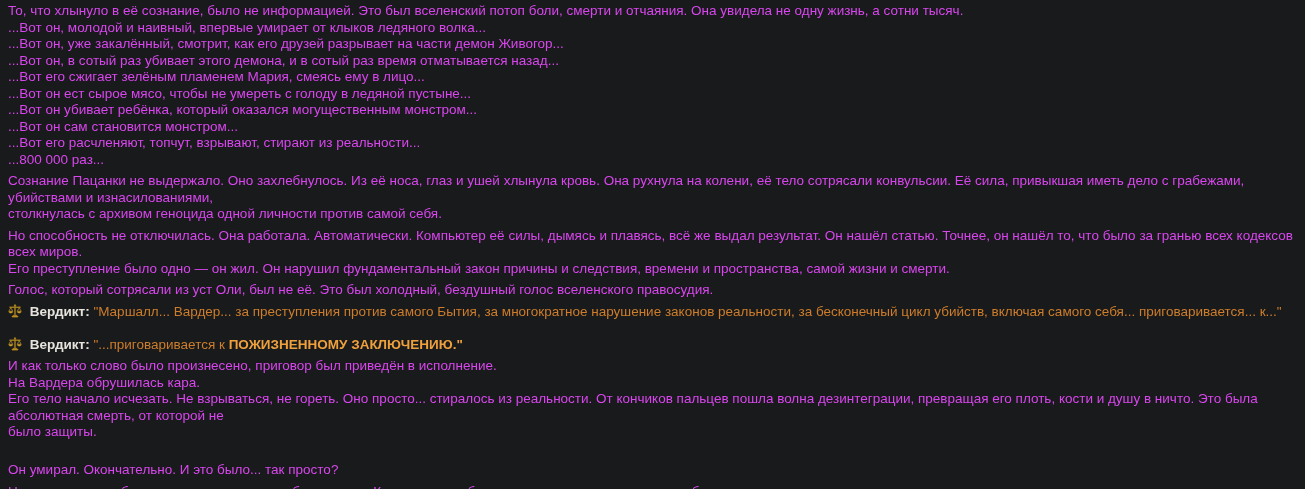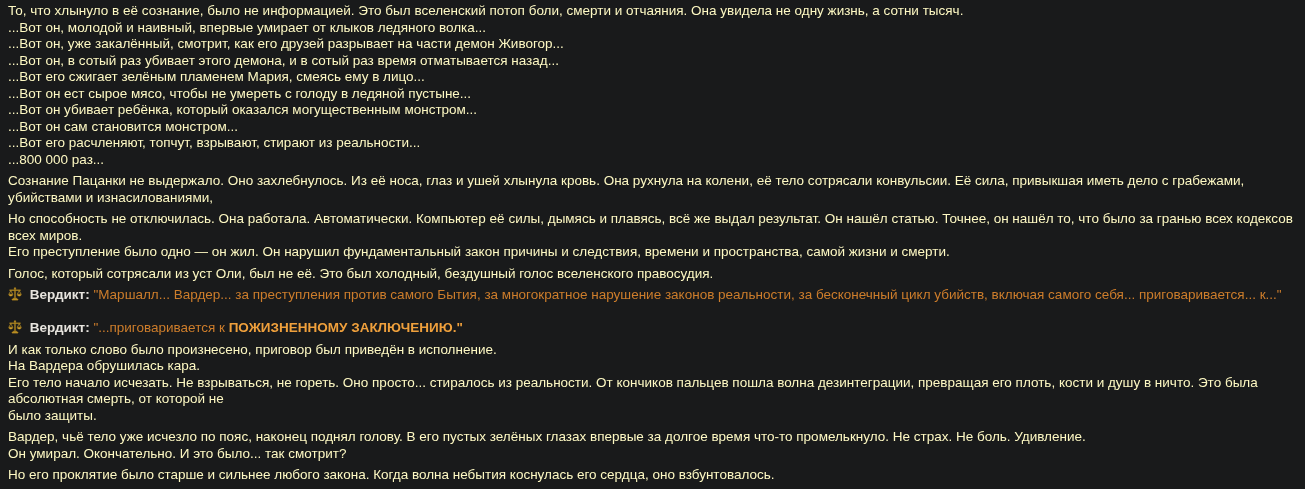--- a/index.html
+++ b/index.html
@@ -17,39 +17,39 @@
     color: #d9d5cf;
     -webkit-font-smoothing: antialiased;
   }
   .content {
     padding: 3px 8px 0 8px;
   }
   p.para {
     margin: 0 0 5px 0;
     padding: 0;
   }
-  .s-normal { color: #fef9c3; }
+  .s-normal { color: #d946ef; }
   .s-bold { color: #e7e4de; font-weight: bold; margin-top: 41px; }
   .s-orange { color: #cd7d2b; }
   .s-orange_bold { color: #efa03c; font-weight: bold; }
   .scales {
     display: inline-block;
     width: 14px;
     height: 14px;
     vertical-align: -2px;
     margin-right: 4px;
   }
 </style>
 </head>
 <body>
 
 <div class="content">
   <div>
       <p class="para"><span class="s-normal">То, что хлынуло в её сознание, было не информацией. Это был вселенский потоп боли, смерти и отчаяния. Она увидела не одну жизнь, а сотни тысяч.</span><br><span class="s-normal">...Вот он, молодой и наивный, впервые умирает от клыков ледяного волка...</span><br><span class="s-normal">...Вот он, уже закалённый, смотрит, как его друзей разрывает на части демон Живогор...</span><br><span class="s-normal">...Вот он, в сотый раз убивает этого демона, и в сотый раз время отматывается назад...</span><br><span class="s-normal">...Вот его сжигает зелёным пламенем Мария, смеясь ему в лицо...</span><br><span class="s-normal">...Вот он ест сырое мясо, чтобы не умереть с голоду в ледяной пустыне...</span><br><span class="s-normal">...Вот он убивает ребёнка, который оказался могущественным монстром...</span><br><span class="s-normal">...Вот он сам становится монстром...</span><br><span class="s-normal">...Вот его расчленяют, топчут, взрывают, стирают из реальности...</span><br><span class="s-normal">...800 000 раз...</span></p>
-      <p class="para"><span class="s-normal">Сознание Пацанки не выдержало. Оно захлебнулось. Из её носа, глаз и ушей хлынула кровь. Она рухнула на колени, её тело сотрясали конвульсии. Её сила, привыкшая иметь дело с грабежами, убийствами и изнасилованиями,</span><br></p>
+      <p class="para"><span class="s-normal">Сознание Пацанки не выдержало. Оно захлебнулось. Из её носа, глаз и ушей хлынула кровь. Она рухнула на колени, её тело сотрясали конвульсии. Её сила, привыкшая иметь дело с грабежами, убийствами и изнасилованиями,</span><br><span class="s-normal">столкнулась с архивом геноцида одной личности против самой себя.</span></p>
       <p class="para"><span class="s-normal">Но способность не отключилась. Она работала. Автоматически. Компьютер её силы, дымясь и плавясь, всё же выдал результат. Он нашёл статью. Точнее, он нашёл то, что было за гранью всех кодексов всех миров.</span><br><span class="s-normal">Его преступление было одно — он жил. Он нарушил фундаментальный закон причины и следствия, времени и пространства, самой жизни и смерти.</span></p>
       <p class="para"><span class="s-normal">Голос, который сотрясали из уст Оли, был не её. Это был холодный, бездушный голос вселенского правосудия.</span></p>
       <p class="para">
   <span class="scales">
     <svg viewBox="0 0 16 16" width="14" height="14" aria-hidden="true">
       <g fill="#dba92f" stroke="#7a5c14" stroke-width="0.5">
         <circle cx="8" cy="1.6" r="1.1"></circle>
         <rect x="7.35" y="2.2" width="1.3" height="10.6" rx="0.3"></rect>
         <rect x="1.6" y="3.1" width="12.8" height="1.1" rx="0.4"></rect>
         <path d="M3.2 4.2 L1.0 8.3 L5.4 8.3 Z" fill="none" stroke="#dba92f" stroke-width="0.7"></path>
@@ -72,16 +72,16 @@
         <path d="M12.8 4.2 L10.6 8.3 L15.0 8.3 Z" fill="none" stroke="#dba92f" stroke-width="0.7"></path>
         <path d="M0.7 8.3 A2.5 2.3 0 0 0 5.7 8.3 Z"></path>
         <path d="M10.3 8.3 A2.5 2.3 0 0 0 15.3 8.3 Z"></path>
         <rect x="5.6" y="12.6" width="4.8" height="1.1" rx="0.3"></rect>
         <rect x="4.4" y="13.7" width="7.2" height="1.3" rx="0.4"></rect>
       </g>
     </svg>
   </span>
 <span class="s-bold">Вердикт: </span><span class="s-orange">"...приговаривается к </span><span class="s-orange_bold">ПОЖИЗНЕННОМУ ЗАКЛЮЧЕНИЮ."</span></p>
       <p class="para"><span class="s-normal">И как только слово было произнесено, приговор был приведён в исполнение.</span><br><span class="s-normal">На Вардера обрушилась кара.</span><br><span class="s-normal">Его тело начало исчезать. Не взрываться, не гореть. Оно просто... стиралось из реальности. От кончиков пальцев пошла волна дезинтеграции, превращая его плоть, кости и душу в ничто. Это была абсолютная смерть, от которой не</span><br><span class="s-normal">было защиты.</span></p>
-      <p class="para"><span class="s-normal">Вардер, чьё тело уже исчезло по пояс, наконец поднял голову. В его пустых зелёных глазах впервые за долгое время что-то промелькнуло. Не страх. Не боль. Удивление.</span><br><span class="s-normal">Он умирал. Окончательно. И это было... так смотрит?</span></p>
+      <p class="para"><br><span class="s-normal">Он умирал. Окончательно. И это было... так просто?</span></p>
       <p class="para"><span class="s-normal">Но его проклятие было старше и сильнее любого закона. Когда волна небытия коснулась его сердца, оно взбунтовалось.</span><br><br></p>
     </div>
 </div>
 
 </body></html>

